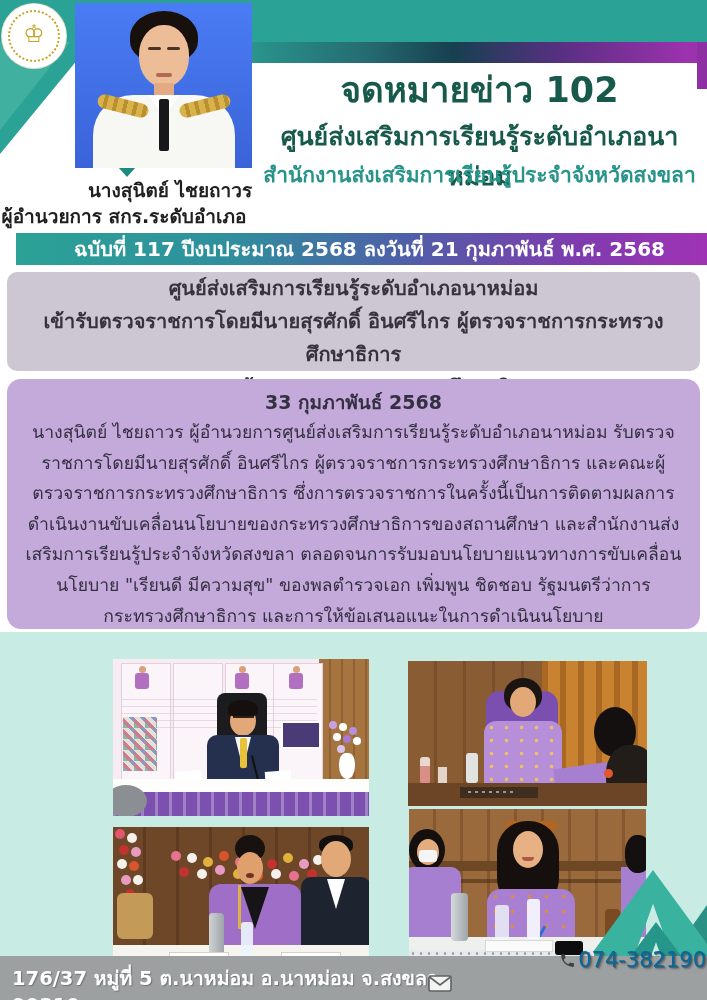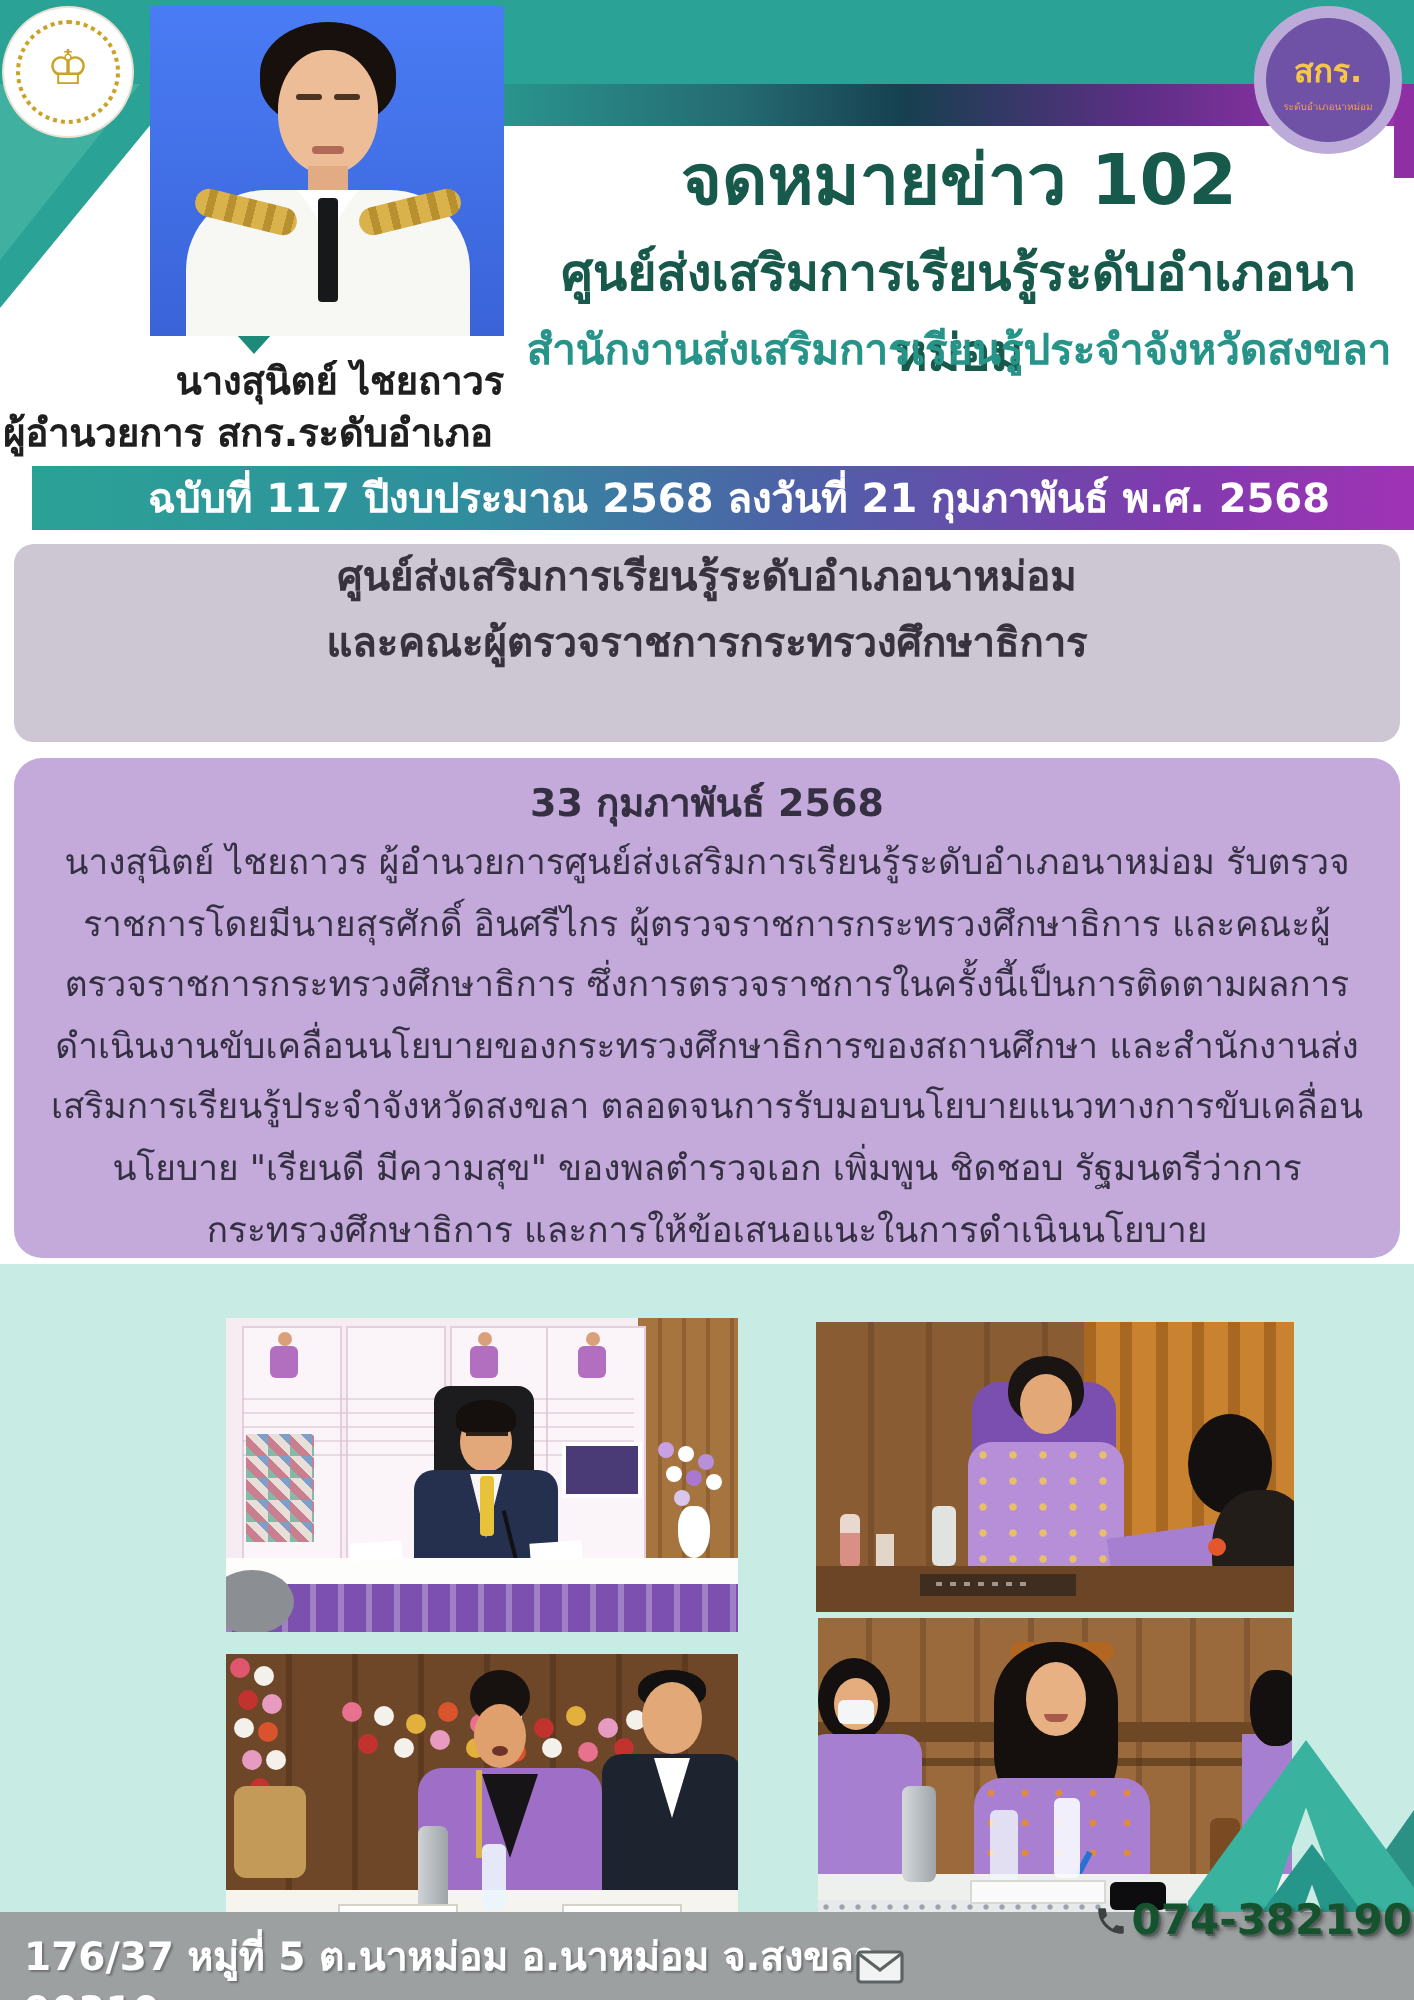--- a/index.html
+++ b/index.html
@@ -193,21 +193,21 @@
   
   .corner-tri{left:640px;top:905px;width:67px;height:95px;background:#2a9184;
     clip-path:polygon(100% 0,100% 100%,0 100%);}
   .chev1{left:594px;top:870px;width:118px;height:130px;background:#3ab2a0;
     clip-path:polygon(50% 0%,100% 62%,100% 100%,79% 100%,50% 26%,21% 100%,0% 100%,0% 62%);}
   .chev2{left:620px;top:922px;width:72px;height:78px;background:#27968a;
     clip-path:polygon(50% 0%,100% 62%,100% 100%,79% 100%,50% 26%,21% 100%,0% 100%,0% 62%);}
   .footer-band{left:0;top:956px;width:707px;height:44px;background:#9ca0a1;}
   .f-address{left:12px;top:963px;width:430px;font-size:19.5px;font-weight:700;color:#ffffff;
     text-shadow:1px 1px 1px rgba(60,60,60,.45);}
-  .f-phone{left:538px;top:948px;width:168px;text-align:right;font-size:21px;font-weight:700;color:#14532d;
+  .f-phone{left:538px;top:948px;width:168px;text-align:right;font-size:21px;font-weight:400;color:#0369a1;
     text-shadow:1px 1px 0 #565b5c,2px 2px 2px rgba(0,0,0,.35);}
   .f-email{left:428px;top:971px;width:278px;text-align:left;font-size:20.5px;font-weight:700;color:#ffffff;
     text-shadow:1px 1px 0 #565b5c,2px 2px 2px rgba(0,0,0,.35);}
   .f-icon{display:inline-block;vertical-align:-2px;margin-right:2px;}
 </style>
 </head>
 <body>
 
 <div class="page">
 
@@ -230,35 +230,32 @@
     <div class="a pt-brow2"></div>
     <div class="a pt-mouth"></div>
     <div class="a pt-neck"></div>
     <div class="a pt-body"></div>
     <div class="a pt-epl"></div>
     <div class="a pt-epr"></div>
     <div class="a pt-collar"></div>
     <div class="a pt-tie"></div>
   </div>
 
-  <div class="a skr">
-    <span class="skr-text">สกร.</span>
-    <span class="skr-sub">ระดับอำเภอนาหม่อม</span>
-  </div>
 
   <div class="a t1">จดหมายข่าว 102</div>
   <div class="a t2">ศูนย์ส่งเสริมการเรียนรู้ระดับอำเภอนาหม่อม</div>
   <div class="a t3">สำนักงานส่งเสริมการเรียนรู้ประจำจังหวัดสงขลา</div>
   <div class="a dname">นางสุนิตย์ ไชยถาวร</div>
   <div class="a dtitle">ผู้อำนวยการ สกร.ระดับอำเภอนาหม่อม</div>
 
   <div class="a issue-bar">ฉบับที่ 117 ปีงบประมาณ 2568 ลงวันที่ 21 กุมภาพันธ์ พ.ศ. 2568</div>
 
   <section class="a headline-box">
     <div>ศูนย์ส่งเสริมการเรียนรู้ระดับอำเภอนาหม่อม</div>
+    <div>เข้ารับตรวจราชการโดยมีนายสุรศักดิ์ อินศรีไกร ผู้ตรวจราชการกระทรวงศึกษาธิการ</div>
     <div>และคณะผู้ตรวจราชการกระทรวงศึกษาธิการ</div>
   </section>
 
   <section class="a article-box">
     <div class="a-date">33 กุมภาพันธ์ 2568</div>
     <p class="a-p">นางสุนิตย์ ไชยถาวร ผู้อำนวยการศูนย์ส่งเสริมการเรียนรู้ระดับอำเภอนาหม่อม รับตรวจราชการโดยมีนายสุรศักดิ์ อินศรีไกร ผู้ตรวจราชการกระทรวงศึกษาธิการ และคณะผู้ตรวจราชการกระทรวงศึกษาธิการ ซึ่งการตรวจราชการในครั้งนี้เป็นการติดตามผลการดำเนินงานขับเคลื่อนนโยบายของกระทรวงศึกษาธิการของสถานศึกษา และสำนักงานส่งเสริมการเรียนรู้ประจำจังหวัดสงขลา ตลอดจนการรับมอบนโยบายแนวทางการขับเคลื่อนนโยบาย "เรียนดี มีความสุข" ของพลตำรวจเอก เพิ่มพูน ชิดชอบ รัฐมนตรีว่าการกระทรวงศึกษาธิการ และการให้ข้อเสนอแนะในการดำเนินนโยบาย</p>
     <p class="a-p">นำโดยนางสาวขนิษฐา มณีรัตน์ ผู้อำนวยการสำนักงานส่งเสริมการเรียนรู้ประจำจังหวัดสงขลา พร้อมด้วยคณะผู้บริหารสถานศึกษาในสังกัด</p>
   </section>
 
   <div class="a photo-sec"></div>

